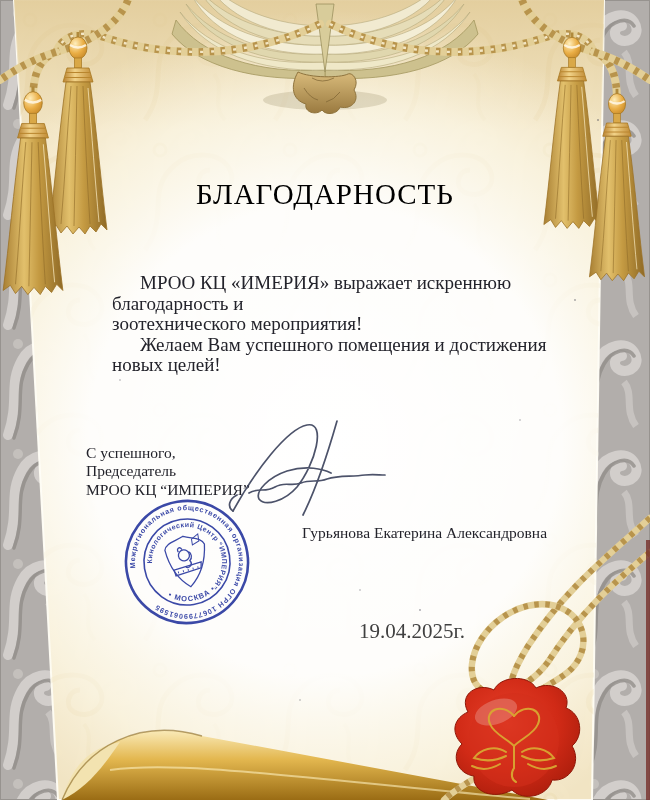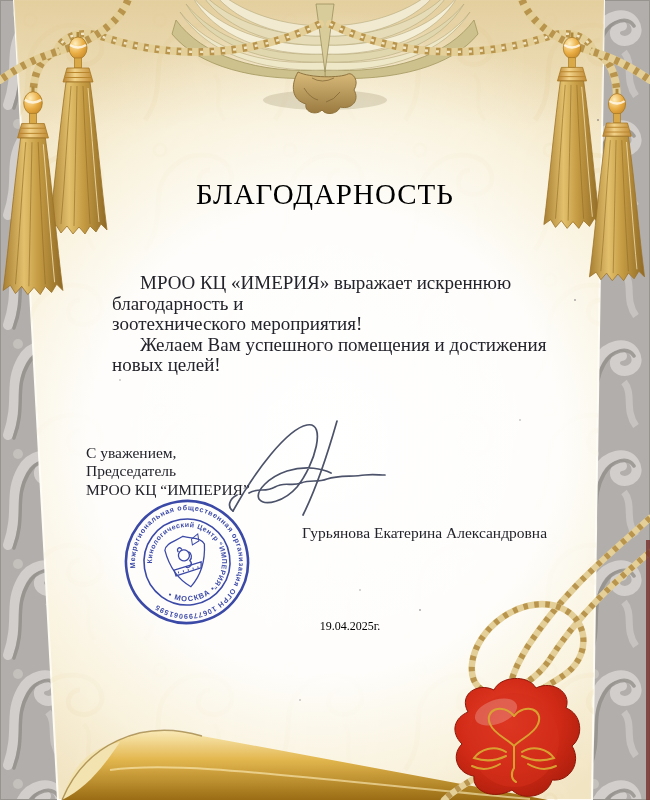--- a/index.html
+++ b/index.html
@@ -7,21 +7,21 @@
         font-family:"Liberation Serif",serif;color:#26262c;background:#b2aeab;}
   .page svg{display:block;}
   .layer{position:absolute;left:0;top:0;}
   .title{position:absolute;left:0;top:160px;width:650px;text-align:center;
          font-size:29px;letter-spacing:1px;color:#000000;margin-top:18px;}
   .body-text{position:absolute;left:112px;top:273px;width:452px;
              font-size:19px;line-height:20.6px;color:#23232b;}
   .body-text .indent{text-indent:28px;}
   .closing{position:absolute;left:86px;top:444px;font-size:15.5px;line-height:18.4px;color:#23232b;}
   .signer{position:absolute;left:302px;top:488px;font-size:15.5px;color:#23232b;white-space:nowrap;margin-top:36px;}
-  .date{position:absolute;left:235px;top:619px;width:230px;text-align:center;font-size:12px;color:#000000;}
+  .date{position:absolute;left:235px;top:619px;width:230px;text-align:right;font-size:21px;color:#404040;}
   .signature-svg{position:absolute;left:215px;top:413px;}
   .stamp-svg{position:absolute;left:107px;top:482px;transform:rotate(-9deg);opacity:.92;}
   .stamp-text{font-family:"Liberation Sans",sans-serif;font-weight:bold;}
   .cord-base{fill:none;stroke:#e3cf97;stroke-width:8;stroke-linecap:round;}
   .cord-twist{fill:none;stroke:#a57a2c;stroke-width:7.5;stroke-dasharray:4.5 6.5;opacity:.7;}
   .cord-hi{fill:none;stroke:#fdf4d9;stroke-width:2.4;stroke-dasharray:3 8;opacity:.85;}
   .cord-base.thin{stroke-width:6.5;}
   .cord-twist.thin{stroke-width:6;}
 </style>
 </head>
@@ -208,21 +208,21 @@
 
   <div class="title">БЛАГОДАРНОСТЬ</div>
 
   <div class="body-text">
     <div class="indent">МРОО КЦ «ИМЕРИЯ» выражает искреннюю благодарность и</div>
     <div>зоотехнического мероприятия!</div>
     <div class="indent">Желаем Вам успешного помещения и достижения новых целей!</div>
   </div>
 
   <div class="closing">
-    <div>С уважением,</div>
+    <div>С успешного,</div>
     <div>Председатель</div>
     <div>МРОО КЦ “ИМПЕРИЯ”</div>
   </div>
 
   <div class="signer">Гурьянова Екатерина Александровна</div>
 
   <div class="date">19.04.2025г.</div>
 
   <svg class="signature-svg" width="175" height="112" viewBox="0 0 175 112">
     <g fill="none" stroke="#39405a" stroke-width="1.7" stroke-linecap="round" opacity="0.9">

